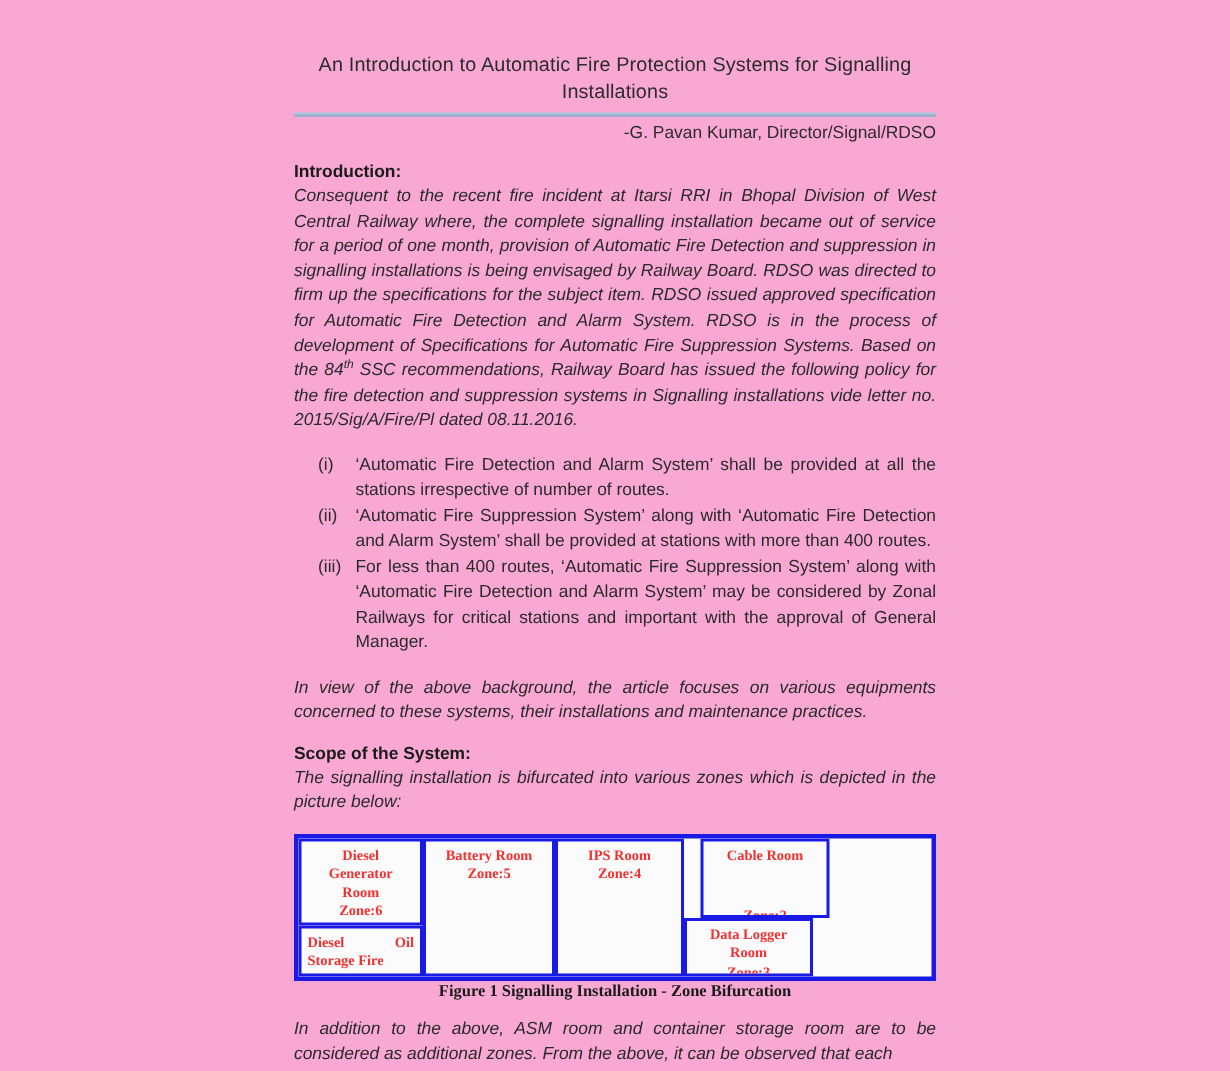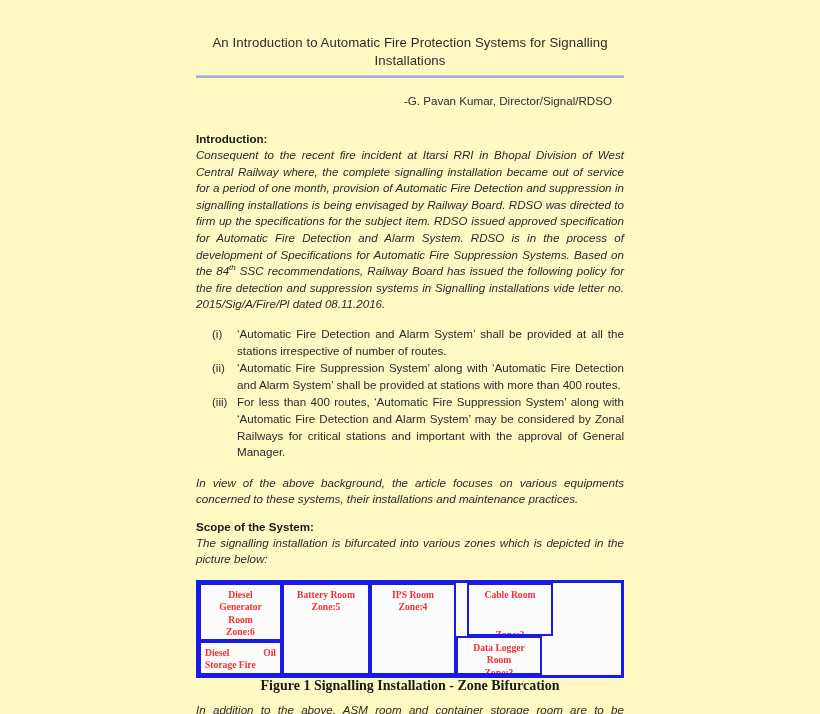--- a/index.html
+++ b/index.html
@@ -12,21 +12,21 @@
     background: #f7f7f7;
     font-family: "Liberation Sans", sans-serif;
     color: #1a1a1a;
     overflow: hidden;
   }
 
   .page {
     position: relative;
     width: 820px;
     height: 714px;
-    background: #fef9c3;
+    background: #f9a8d4;
   }
 
   .content {
     position: absolute;
     left: 196px;
     top: 0;
     width: 428px;
   }
 
   
@@ -43,21 +43,21 @@
 
   .title-rule {
     margin-top: 5px;
     height: 2px;
     background: #9fb3d1;
     border-top: 1px solid #b9c8de;
     width: 100%;
   }
 
   .byline {
-    margin: 12px;
+    margin: 0;
     padding-top: 3px;
     font-size: 11.6px;
     line-height: 15px;
     text-align: right;
     color: #2b2b2b;
   }
 
   
   .section-heading {
     margin: 0;
@@ -159,21 +159,21 @@
     padding-right: 2px;
   }
   .zone-cell.justified .zl-justify {
     display: flex;
     justify-content: space-between;
   }
 
   .fig-caption {
     margin: 0;
     padding-top: 2px;
-    font-size: 14px;
+    font-size: 11px;
     font-weight: bold;
     line-height: 11px;
     text-align: center;
     color: #1a1a1a;
   }
 
   .after-figure {
     padding-top: 11px;
   }
 </style>

